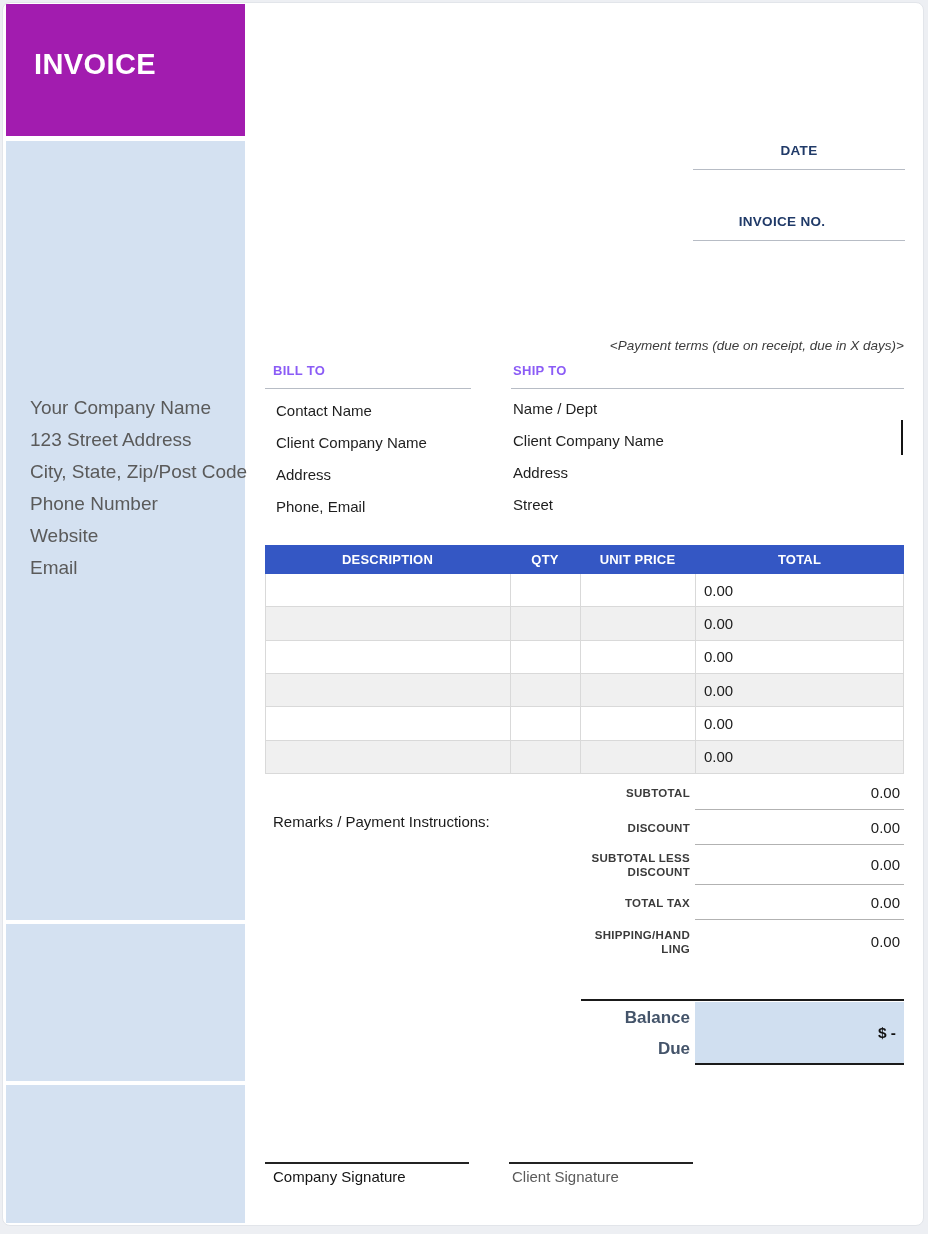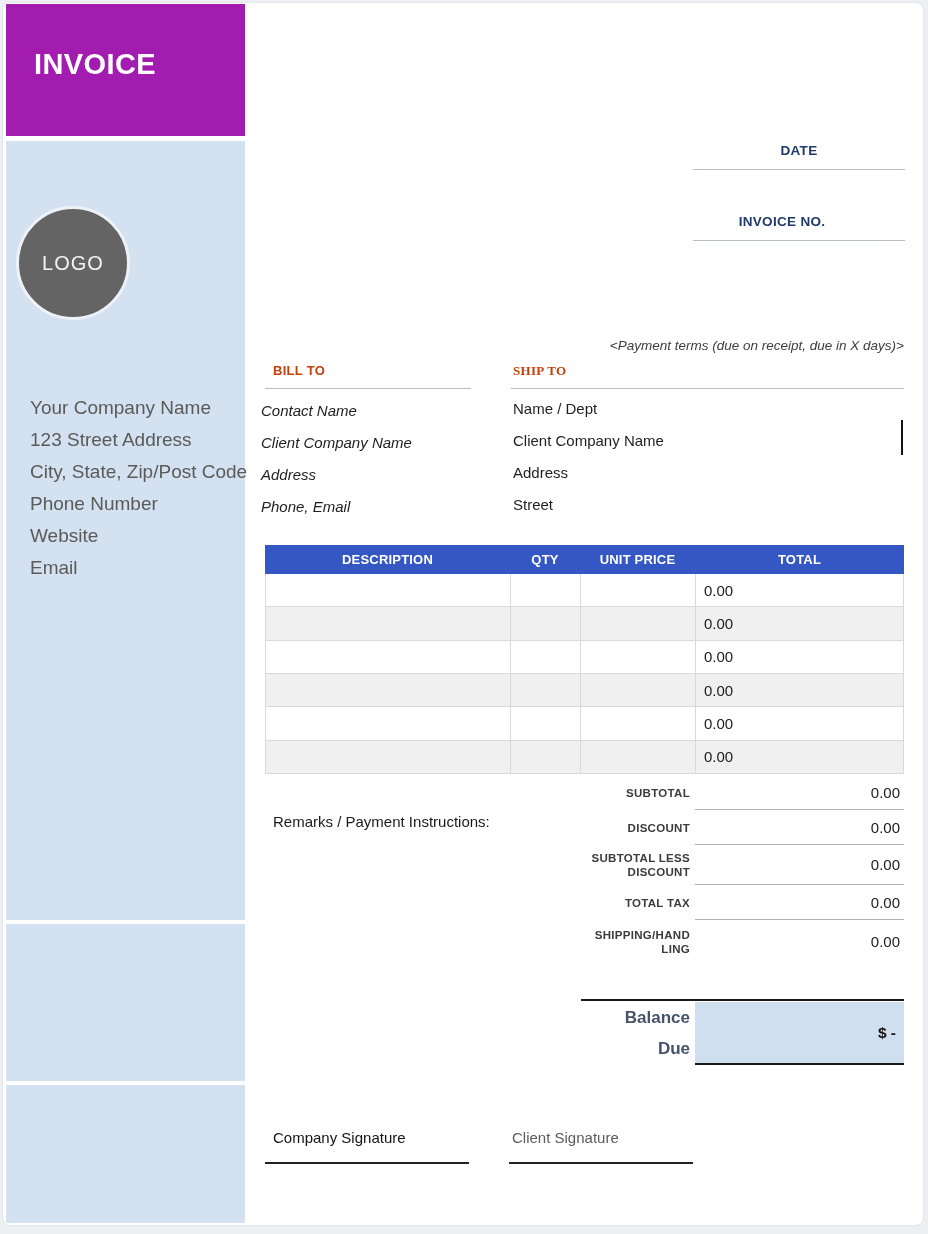--- a/index.html
+++ b/index.html
@@ -23,21 +23,21 @@
   .company-lines div { font-size:19px; color:#5a5a5a; line-height:32px; white-space:nowrap; }
 
   
   .meta-label { width:212px; text-align:center; font-size:13.5px; font-weight:bold; color:#203a68; letter-spacing:.3px; }
   .meta-line { width:212px; height:1px; background:#b7bcc5; }
 
   
   .pay-terms { left:510px; top:335px; width:391px; text-align:right; font-style:italic; font-size:13.5px; color:#3d3d3d; }
 
   
-  .sec-label { font-size:13px; font-weight:bold; color:#c2410c; letter-spacing:.3px; }
+  .sec-label { font-size:13px; font-weight:bold; color:#8b5cf6; letter-spacing:.3px; }
   .sec-line  { height:1px; background:#b7bcc5; }
   .addr-lines div { font-size:15px; color:#1e1e1e; line-height:32px; white-space:nowrap; }
 
   .text-cursor { left:898px; top:417px; width:2px; height:35px; background:#141414; }
 
   
   .items { left:262px; top:542px; width:639px; }
   .it-head { display:flex; height:29px; background:#3457c4; }
   .it-head div { display:flex; align-items:center; justify-content:center; color:#fff; font-size:13px; font-weight:bold; letter-spacing:.2px; }
   .cw-desc { width:245px; } .cw-qty { width:70px; } .cw-unit { width:115px; } .cw-total { flex:1; }
@@ -66,66 +66,63 @@
   .bal-cell { left:692px; top:999px; width:209px; height:61px; background:#d0dff0;
               display:flex; align-items:center; justify-content:flex-end; padding-right:8px;
               font-size:15.5px; font-weight:bold; color:#111111; }
   .bal-underline { left:692px; top:1060px; width:209px; height:2px; background:#1a1a1a; }
 
   
   .remarks { left:270px; top:810px; font-size:15px; color:#1a1a1a; }
 
   
   .sig-line { top:1159px; height:2px; background:#232323; }
-  .sig-text { top:1126px; font-size:15px; }
+  .sig-text { top:1165px; font-size:15px; }
 </style>
 </head>
 <body>
 
 <div class="page">
   <div class="card">
 
     <div class="abs hdr-block">
       <div class="hdr-title">INVOICE</div>
     </div>
 
     <div class="abs side-sec sec1"></div>
     <div class="abs side-sec sec2"></div>
     <div class="abs side-sec sec3"></div>
 
-    <div class="abs logo-circle">
-      <span class="logo-text">LOGO</span>
-    </div>
 
     <div class="abs company-lines">
       <div>Your Company Name</div>
       <div>123 Street Address</div>
       <div>City, State, Zip/Post Code</div>
       <div>Phone Number</div>
       <div>Website</div>
       <div>Email</div>
     </div>
 
     <div class="abs meta-label" style="left:690px; top:140px;">DATE</div>
     <div class="abs meta-line" style="left:690px; top:166px;"></div>
     <div class="abs meta-label" style="left:673px; top:211px;">INVOICE NO.</div>
     <div class="abs meta-line" style="left:690px; top:237px;"></div>
 
     <div class="abs pay-terms">&lt;Payment terms (due on receipt, due in X days)&gt;</div>
 
     <div class="abs sec-label" style="left:270px; top:360px;">BILL TO</div>
     <div class="abs sec-line" style="left:262px; top:385px; width:206px;"></div>
-    <div class="abs addr-lines" style="left:258px; top:392px;font-style:italic;">
+    <div class="abs addr-lines" style="left:273px; top:392px;">
       <div>Contact Name</div>
       <div>Client Company Name</div>
       <div>Address</div>
       <div>Phone, Email</div>
     </div>
 
-    <div class="abs sec-label" style="left:510px; top:360px;font-family:Liberation Serif, serif;">SHIP TO</div>
+    <div class="abs sec-label" style="left:510px; top:360px;">SHIP TO</div>
     <div class="abs sec-line" style="left:508px; top:385px; width:393px;"></div>
     <div class="abs addr-lines" style="left:510px; top:390px;">
       <div>Name / Dept</div>
       <div>Client Company Name</div>
       <div>Address</div>
       <div>Street</div>
     </div>
 
     <div class="abs text-cursor"></div>
 

